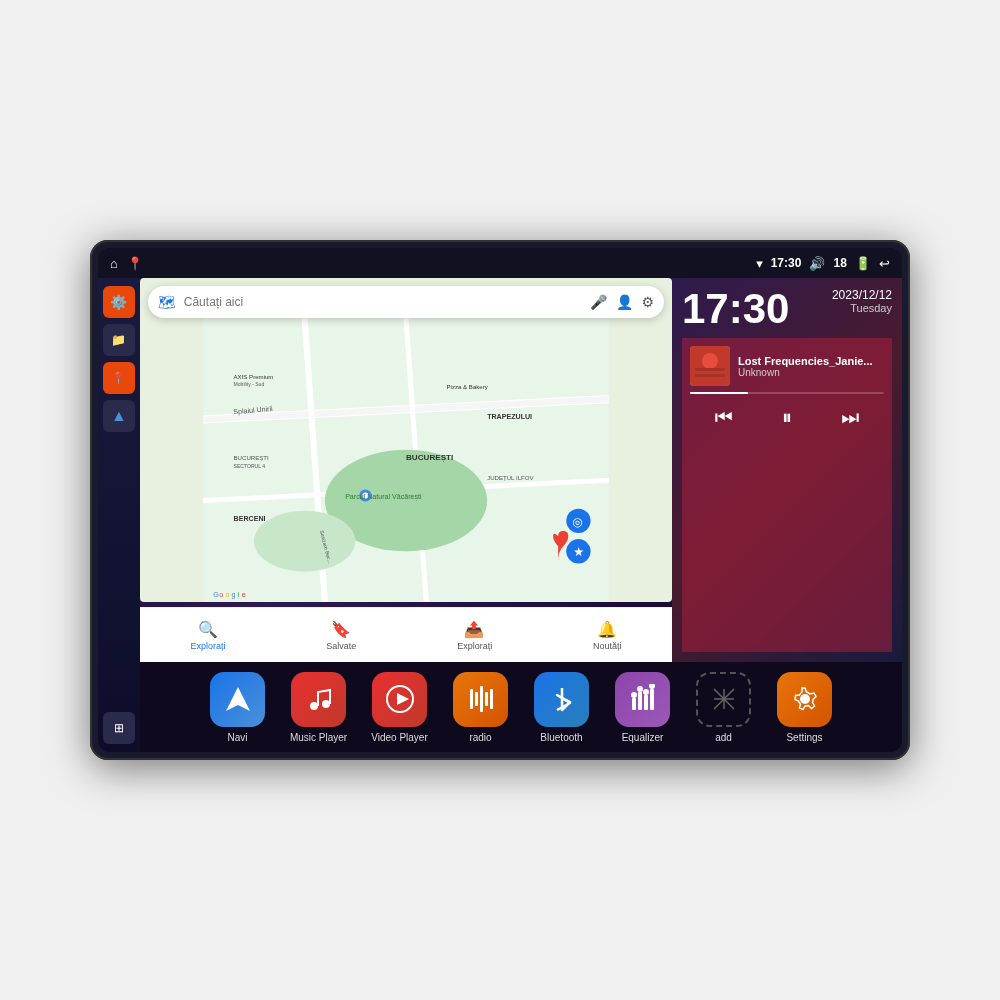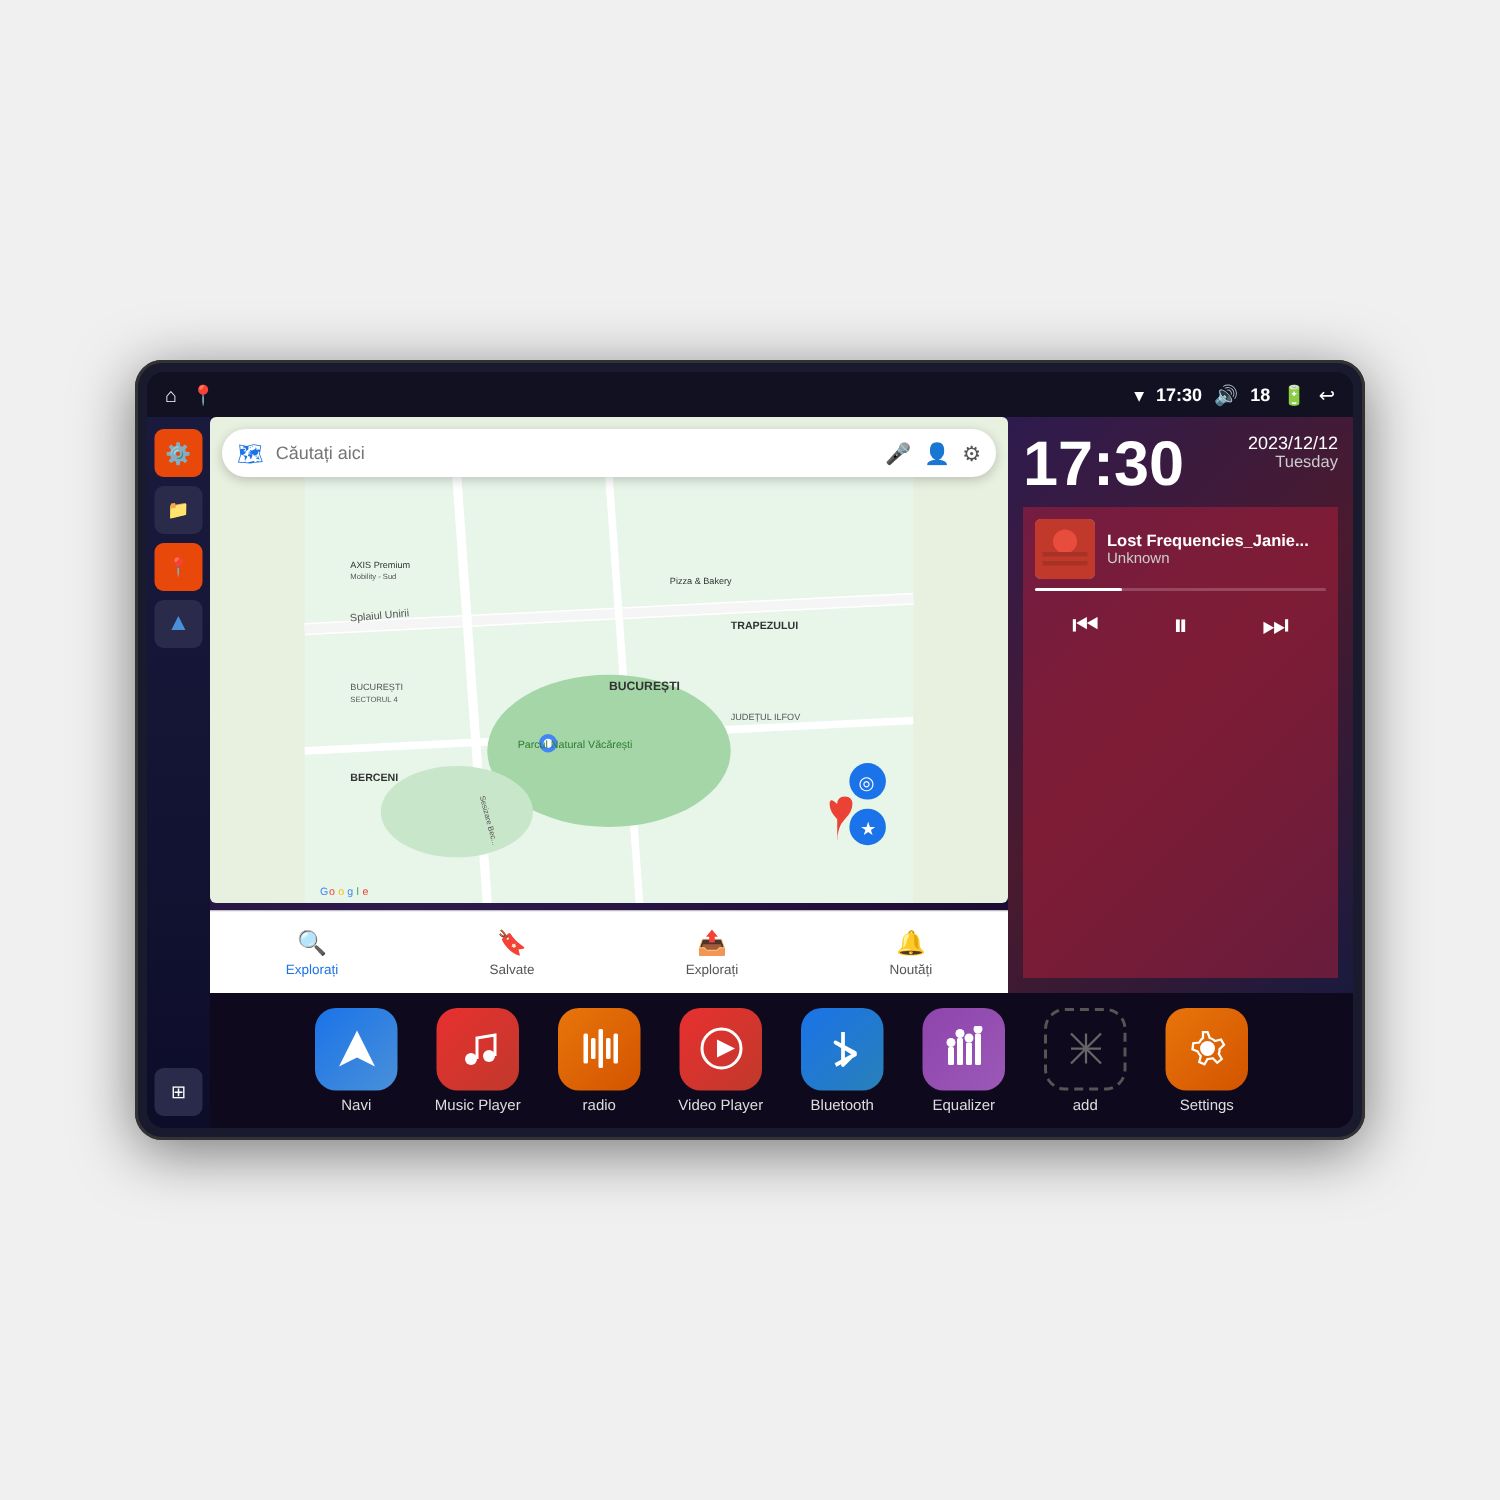--- a/index.html
+++ b/index.html
@@ -580,40 +580,40 @@
                 <svg width="30" height="30" viewBox="0 0 30 30" xmlns="http://www.w3.org/2000/svg">
                   <circle cx="10" cy="22" r="4" fill="white"></circle>
                   <circle cx="22" cy="20" r="4" fill="white"></circle>
                   <path d="M14,22 L14,8 L26,6 L26,20" stroke="white" stroke-width="2" fill="none"></path>
                 </svg>
               </div>
               <span class="app-label">Music Player</span>
             </div>
 
             <div class="app-item">
+              <div class="app-icon icon-video">
+                <svg width="30" height="30" viewBox="0 0 30 30" xmlns="http://www.w3.org/2000/svg">
+                  <circle cx="15" cy="15" r="13" stroke="white" stroke-width="2" fill="none"></circle>
+                  <polygon points="12,9 24,15 12,21" fill="white"></polygon>
+                </svg>
+              </div>
+              <span class="app-label">Video Player</span>
+            </div>
+
+            <div class="app-item">
               <div class="app-icon icon-radio">
                 <svg width="30" height="30" viewBox="0 0 30 30" xmlns="http://www.w3.org/2000/svg">
                   <rect x="4" y="5" width="3" height="20" fill="white" rx="1"></rect>
                   <rect x="9" y="8" width="3" height="14" fill="white" rx="1"></rect>
                   <rect x="14" y="2" width="3" height="26" fill="white" rx="1"></rect>
                   <rect x="19" y="8" width="3" height="14" fill="white" rx="1"></rect>
                   <rect x="24" y="5" width="3" height="20" fill="white" rx="1"></rect>
                 </svg>
               </div>
               <span class="app-label">radio</span>
-            </div>
-
-            <div class="app-item">
-              <div class="app-icon icon-video">
-                <svg width="30" height="30" viewBox="0 0 30 30" xmlns="http://www.w3.org/2000/svg">
-                  <circle cx="15" cy="15" r="13" stroke="white" stroke-width="2" fill="none"></circle>
-                  <polygon points="12,9 24,15 12,21" fill="white"></polygon>
-                </svg>
-              </div>
-              <span class="app-label">Video Player</span>
             </div>
 
             <div class="app-item">
               <div class="app-icon icon-bluetooth">
                 <svg width="30" height="30" viewBox="0 0 30 30" xmlns="http://www.w3.org/2000/svg">
                   <path d="M15,4 L15,26 L23,18 L10,11 L23,19 L10,26" stroke="white" stroke-width="2.5" fill="none" stroke-linejoin="round"></path>
                 </svg>
               </div>
               <span class="app-label">Bluetooth</span>
             </div>

